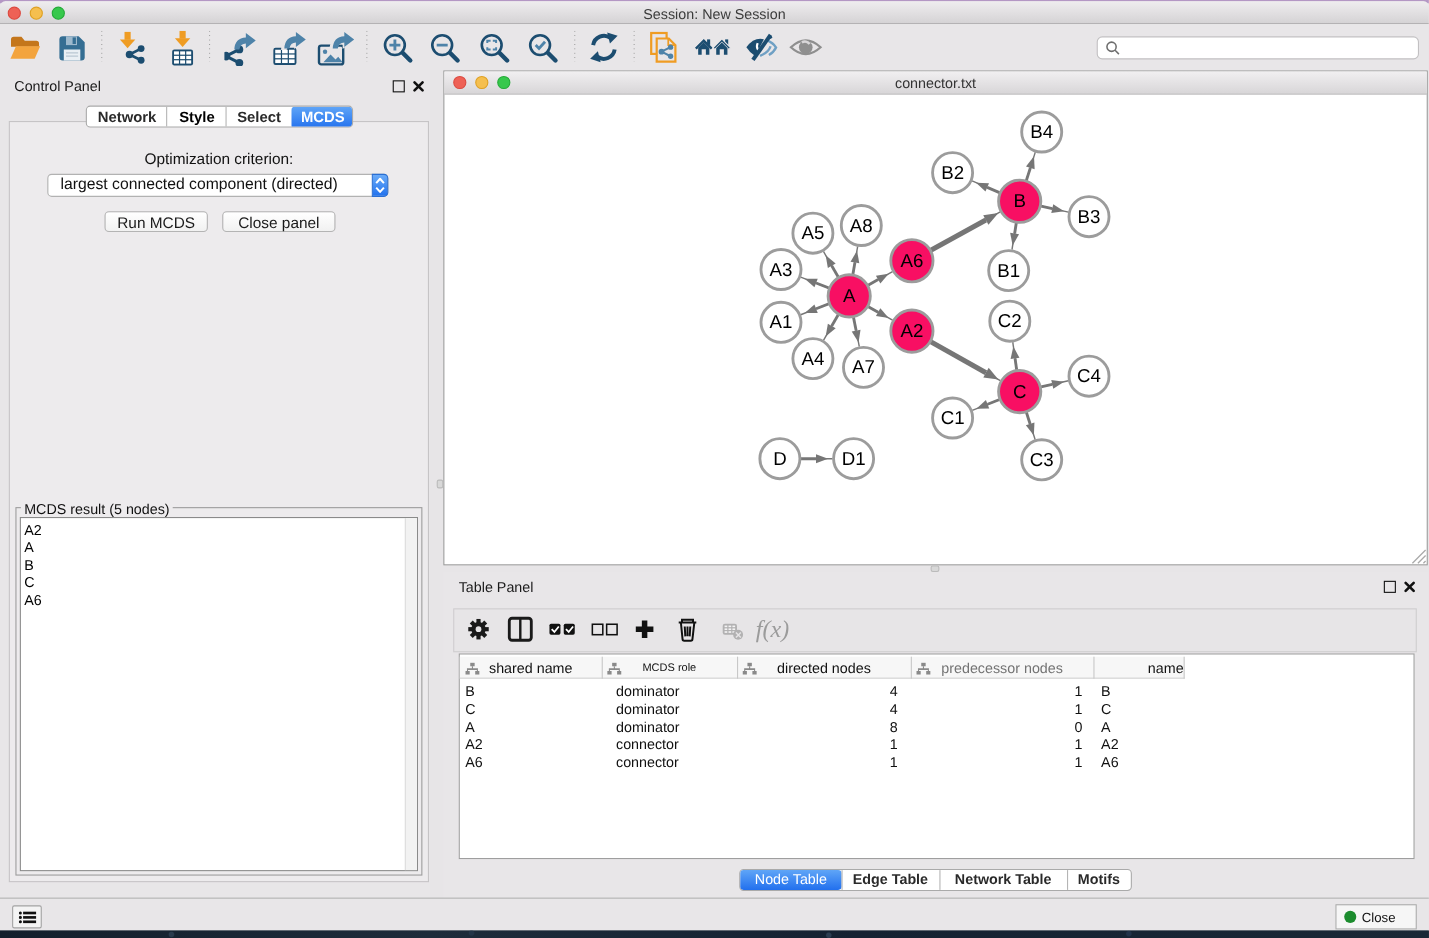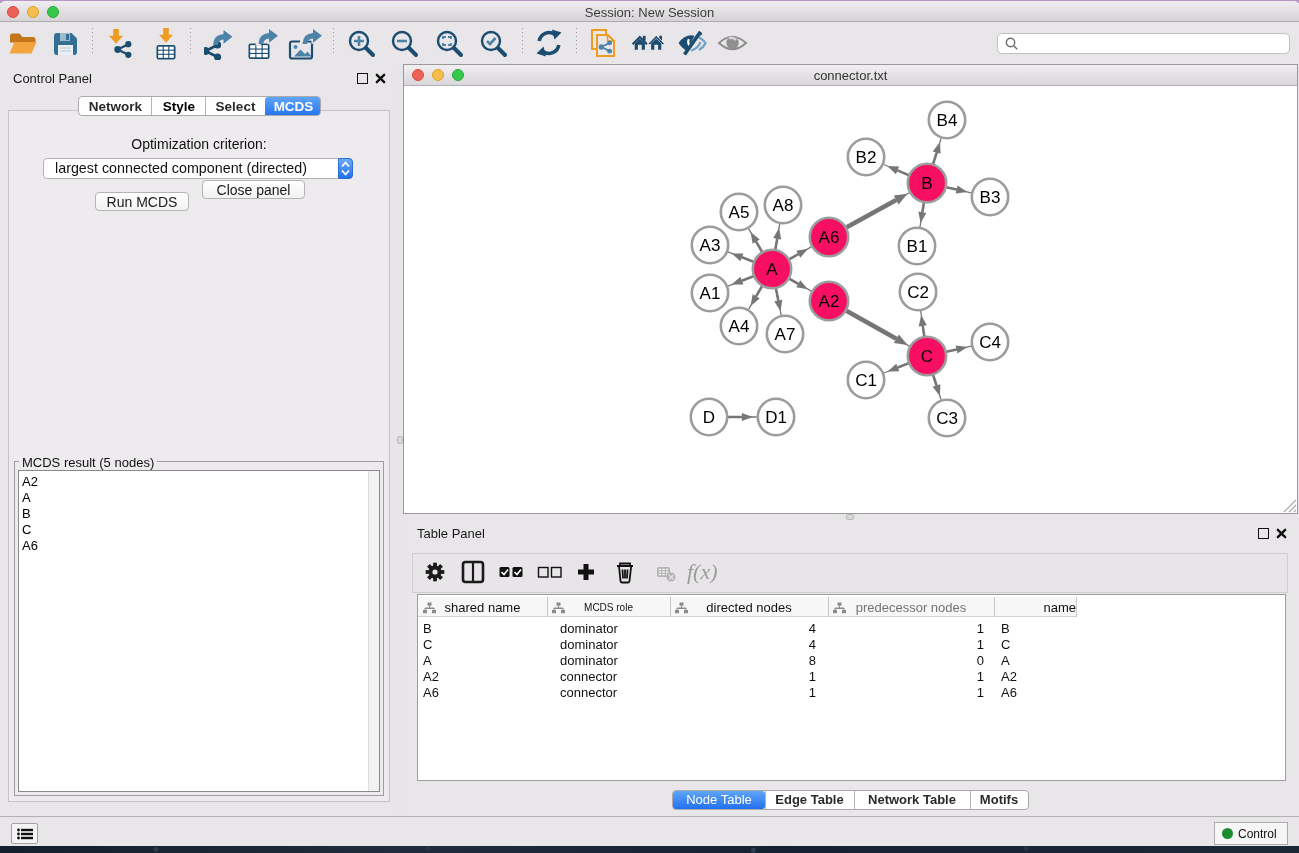--- a/index.html
+++ b/index.html
@@ -183,21 +183,21 @@
 <div class="abs" style="left:8px;top:136px;width:382px;text-align:center;font-size:14px;color:#111">Optimization criterion:</div>
 
 <div class="abs" style="left:43px;top:158px;width:310px;height:21px;background:#fff;border:1px solid #b2b2b2;border-radius:4px"></div>
 <div class="abs" style="left:55px;top:160px;font-size:14.3px;color:#111">largest connected component (directed)</div>
 <div class="abs" style="left:338px;top:158px;width:15px;height:21px;background:linear-gradient(#6aabf8,#2272ee);border-radius:0 4px 4px 0;border:1px solid #2a6fd4"></div>
 <svg class="abs" style="left:339px;top:160px" width="13" height="17" viewBox="0 0 13 17">
     <path d="M3 6.5 L6.5 2.5 L10 6.5M3 10.5 L6.5 14.5 L10 10.5" fill="none" stroke="#fff" stroke-width="1.8" stroke-linejoin="round"></path>
   </svg>
 
 <div class="wbtn" style="left:95px;top:192px;width:94px;height:19px;line-height:18px">Run MCDS</div>
-<div class="wbtn" style="left:202px;top:180px;width:103px;height:19px;line-height:18px">Close panel</div>
+<div class="wbtn" style="left:202px;top:192px;width:103px;height:19px;line-height:18px">Close panel</div>
 
 <div class="abs" style="left:14px;top:461px;width:370px;height:335px;border:1px solid #9d9d9d"></div>
 <div class="abs" style="left:19px;top:455px;background:#edebed;padding:0 3px;font-size:13px;color:#111">MCDS result (5 nodes)</div>
 <div class="abs" style="left:18px;top:470px;width:362px;height:322px;background:#fff;border:1px solid #8a8a8a"></div>
 <div class="abs" style="left:368px;top:471px;width:11px;height:320px;background:#f2f2f2;border-left:1px solid #ddd"></div>
 <div class="abs" style="left:22px;top:474px;font-size:13px;color:#000;line-height:16px">A2<br>A<br>B<br>C<br>A6</div>
 
 <div class="abs" style="left:403px;top:64px;width:895px;height:450px;background:#fff;border:1px solid #999"></div>
 <div class="abs" style="left:404px;top:65px;width:893px;height:21px;background:linear-gradient(#f1eff1,#d8d6d8);border-bottom:1px solid #b2b0b2"></div>
 <div style="position:absolute;left:412px;top:69px;width:12px;height:12px;border-radius:50%;background:#ee6156;border:1px solid #dc4a40;box-sizing:border-box"></div>
@@ -456,15 +456,15 @@
       <circle cx="1.5" cy="2" r="1.4"></circle>
       <circle cx="1.5" cy="6" r="1.4"></circle>
       <circle cx="1.5" cy="10" r="1.4"></circle>
       <rect x="4" y="0.8" width="12" height="2.4"></rect>
       <rect x="4" y="4.8" width="12" height="2.4"></rect>
       <rect x="4" y="8.8" width="12" height="2.4"></rect>
     </g>
   </svg>
 <div class="abs" style="left:1214px;top:822px;width:74px;height:23px;background:#f6f6f6;border:1px solid #ababab"></div>
 <div class="abs" style="left:1222px;top:828px;width:11px;height:11px;border-radius:50%;background:#1c8c2e"></div>
-<div class="abs" style="left:1238px;top:827px;font-size:12px;color:#111">Control</div>
+<div class="abs" style="left:1238px;top:827px;font-size:12px;color:#111">Close</div>
 
 <div class="abs" style="left:0;top:846px;width:1299px;height:7px;background:#16222f;background-image:radial-gradient(circle at 12% 50%, #2a3b4d 0 2px, transparent 3px),radial-gradient(circle at 33% 30%, #243548 0 2px, transparent 3px),radial-gradient(circle at 58% 60%, #2c3e52 0 2px, transparent 3px),radial-gradient(circle at 79% 40%, #22334a 0 2px, transparent 3px),linear-gradient(90deg,#131f2c,#1e2c3b 30%,#152232 60%,#1a2836)"></div>
 
 </body></html>

